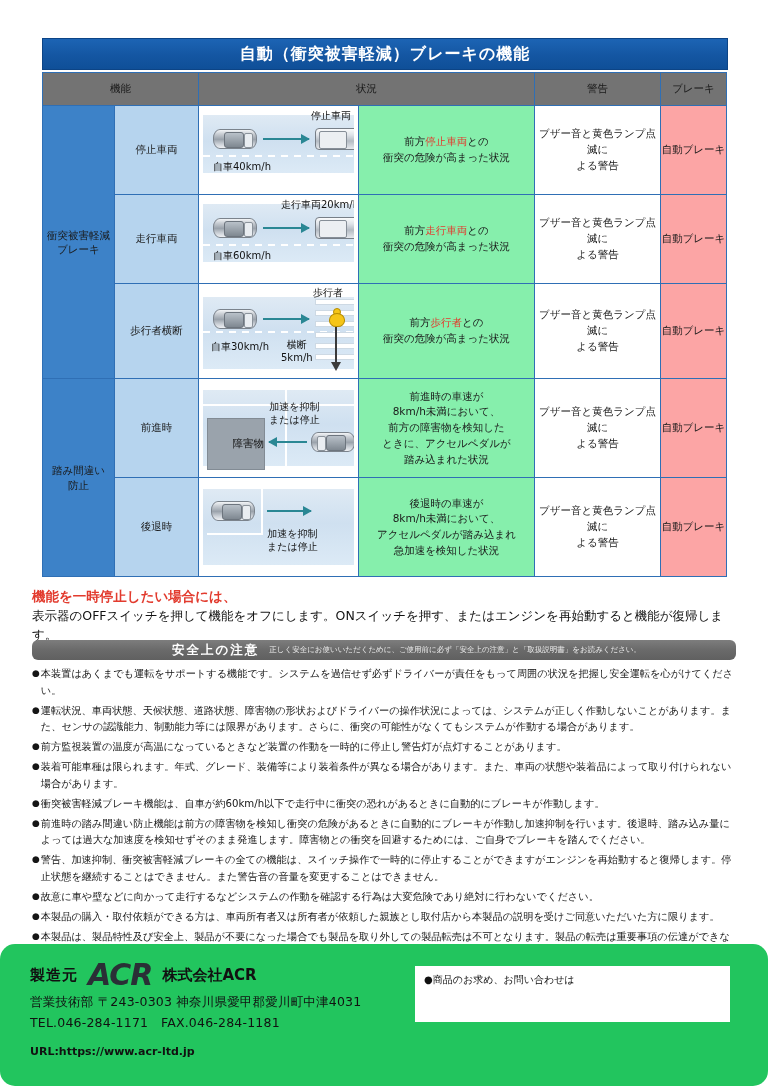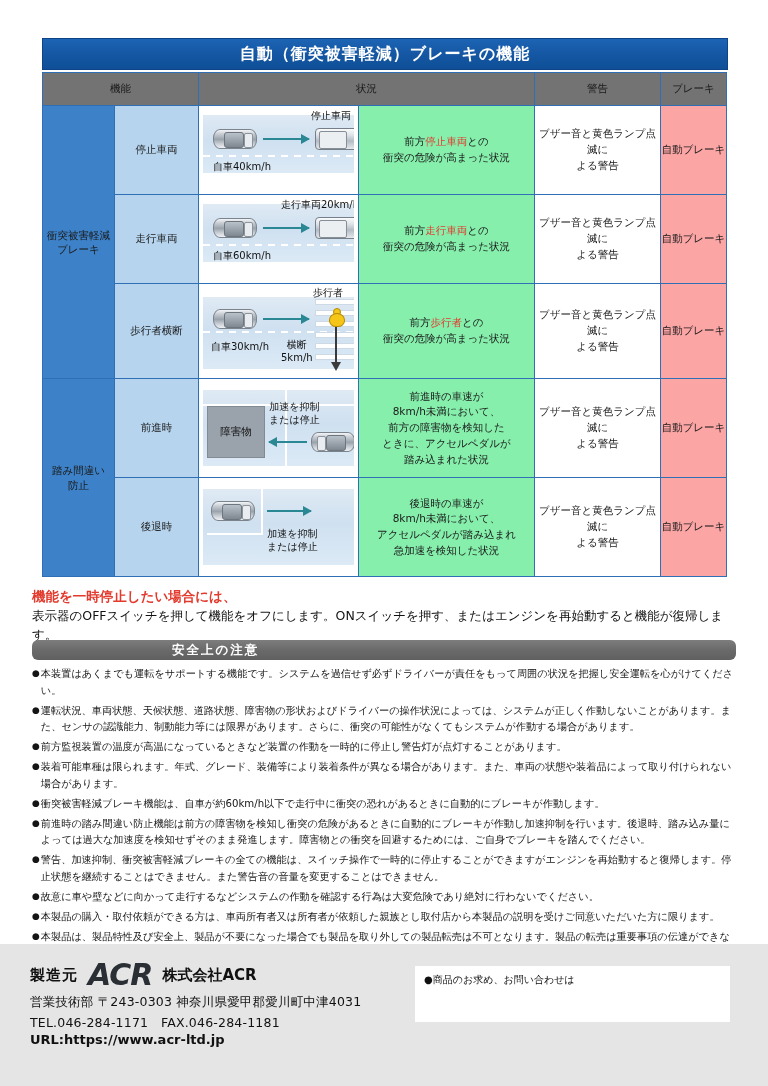--- a/index.html
+++ b/index.html
@@ -166,32 +166,33 @@
   .bl{
     display:flex;font-size:10.2px;line-height:1.62;color:#151515;
     margin-bottom:3.5px;
   }
   .bl .dot{flex:0 0 auto;margin-right:1px;font-size:9px;line-height:1.75;}
   .bl .tx{flex:1 1 auto;}
 
   
   .footer{
     position:absolute;left:0;top:944px;width:768px;height:142px;
-    background:#e5e5e5;
+    background:#22c55e;
+    border-radius:15px;
   }
   .f-left{position:absolute;left:30px;top:16px;width:400px;}
   .f-row1{display:flex;align-items:center;gap:10px;}
   .f-maker{font-size:15px;font-weight:bold;color:#111;letter-spacing:1px;}
   .acr-logo{
     font-size:30px;font-weight:bold;font-style:italic;color:#2a2f36;
     letter-spacing:-1px;line-height:1;font-family:"DejaVu Sans",sans-serif;
   }
   .f-corp{font-size:15px;font-weight:bold;color:#111;}
   .f-line{font-size:12.5px;color:#111;margin-top:4px;letter-spacing:0.2px;}
-  .f-url{font-size:13px;color:#111;font-weight:bold;margin-top:0;}
+  .f-url{font-size:11px;color:#111;font-weight:bold;margin-top:13px;}
   .f-box{
     position:absolute;left:415px;top:22px;width:315px;height:56px;
     background:#ffffff;
   }
   .f-box .bt{font-size:10px;color:#111;margin:7px 0 0 9px;}
 </style>
 </head>
 <body>
 
 <div class="page">
@@ -334,21 +335,21 @@
         <td class="fncell" rowspan="2">
           <span>踏み間違い</span><br>
           <span>防止</span>
         </td>
         <td class="subcell">前進時</td>
         <td class="diacell" style="height:98px;">
           <div class="dia">
             <div class="road" style="top:8px;height:76px;"></div>
             <div class="lane-h" style="left:0;right:0;top:22px;"></div>
             <div class="lane-v" style="left:82px;top:8px;height:76px;"></div>
-            <div class="obst" style="left:4px;top:24px;width:56px;height:50px;">
+            <div class="obst" style="left:4px;top:36px;width:56px;height:50px;justify-content:flex-end;">
               <span>障害物</span>
             </div>
             <div class="car rev" style="left:108px;top:50px;">
               <div class="body"></div>
                 <div class="cab"></div>
                 <div class="wind"></div>
             </div>
             <div class="arrow left" style="left:66px;top:59px;width:38px;"></div>
             <div class="label" style="left:66px;top:18px;line-height:1.3;">
               <span>加速を抑制</span><br>
@@ -405,20 +406,21 @@
     </tbody>
   </table>
 
   <div class="pause">
     <div class="h">機能を一時停止したい場合には、</div>
     <div class="p">表示器のOFFスイッチを押して機能をオフにします。ONスイッチを押す、またはエンジンを再始動すると機能が復帰します。</div>
   </div>
 
   <div class="notice-bar">
     <span class="nt">安全上の注意</span>
+    <span class="ns">正しく安全にお使いいただくために、ご使用前に必ず「安全上の注意」と「取扱説明書」をお読みください。</span>
   </div>
 
   <div class="bullets">
     <div class="bl">
         <span class="dot">●</span>
         <span class="tx">本装置はあくまでも運転をサポートする機能です。システムを過信せず必ずドライバーが責任をもって周囲の状況を把握し安全運転を心がけてください。</span>
       </div>
     <div class="bl">
         <span class="dot">●</span>
         <span class="tx">運転状況、車両状態、天候状態、道路状態、障害物の形状およびドライバーの操作状況によっては、システムが正しく作動しないことがあります。また、センサの認識能力、制動能力等には限界があります。さらに、衝突の可能性がなくてもシステムが作動する場合があります。</span>

